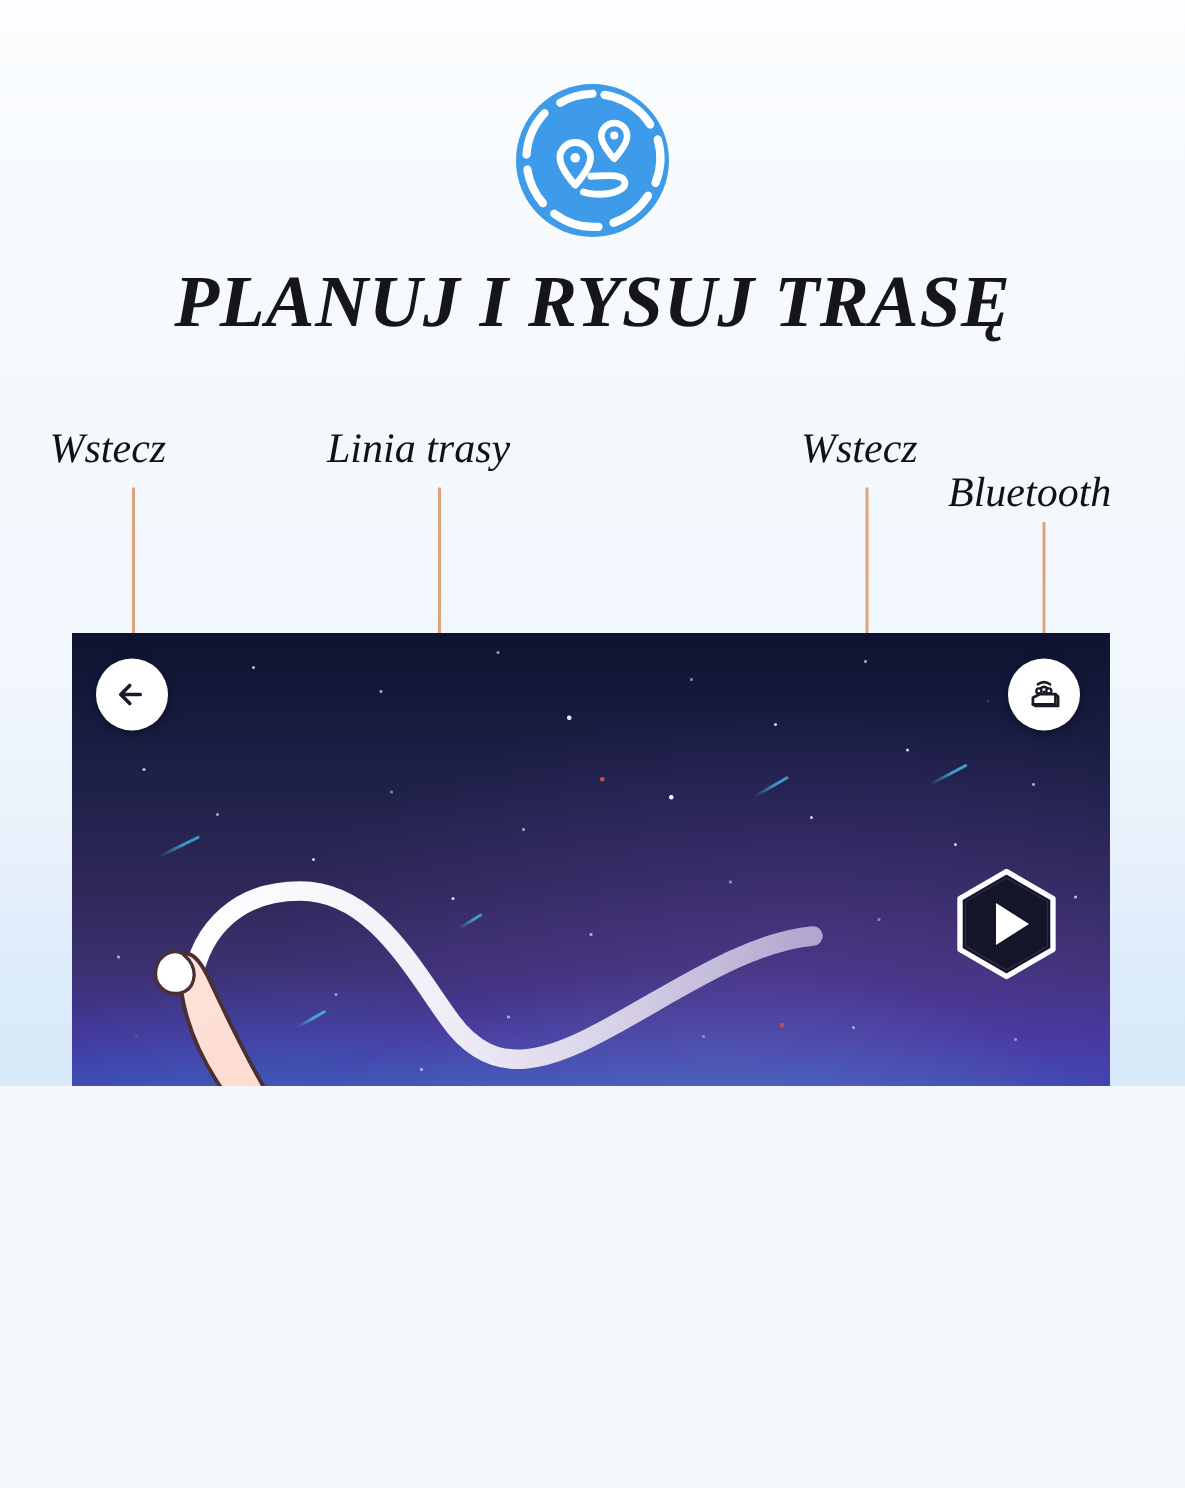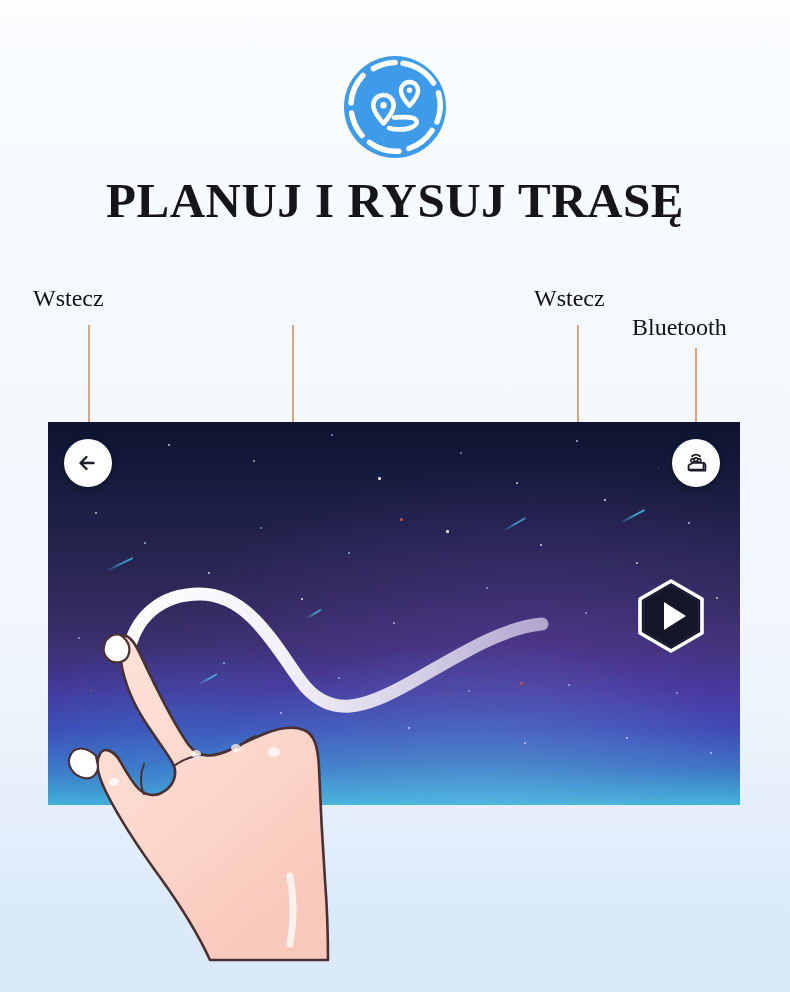--- a/index.html
+++ b/index.html
@@ -12,29 +12,30 @@
     background: #f4f8fd;
     font-family: "Liberation Serif", serif;
     overflow: hidden;
     position: relative;
   }
 
   #page {
     position: absolute;
     inset: 0;
     width: 790px;
-    height: 992px;
+    height: 724px;
     background: linear-gradient(180deg,
         #fbfdff 0%,
         #f5f9fd 30%,
         #f2f7fd 62%,
         #e8f1fb 78%,
         #dcebfa 90%,
         #d8e9fa 100%);
     overflow: hidden;
+    font-style: italic;
   }
 
   
   #logo-wrap {
     position: absolute;
     left: 343px;
     top: 55px;
     width: 104px;
     height: 104px;
   }
@@ -51,21 +52,21 @@
     font-weight: 700;
     letter-spacing: 0.5px;
     color: #16161a;
     white-space: nowrap;
   }
 
   
   .callout-label {
     position: absolute;
     font-family: "Liberation Serif", serif;
-    font-size: 24px;
+    font-size: 28px;
     font-weight: 400;
     color: #121215;
     white-space: nowrap;
     line-height: 1;
   }
   #label-wstecz   { left: 33px;  top: 286px; }
   #label-linia    { left: 218px; top: 286px; }
   #label-start    { left: 534px; top: 286px; }
   #label-bluetooth{ left: 632px; top: 315px; }
 
@@ -199,20 +200,21 @@
       <path d="M 40.5,40 a 10.2,10.2 0 0 1 10.2,10.2 c 0,7.3 -10.2,18.2 -10.2,18.2 s -10.2,-10.9 -10.2,-18.2 A 10.2,10.2 0 0 1 40.5,40 Z" fill="none" stroke="#ffffff" stroke-width="4.6" stroke-linejoin="round"></path>
       <circle cx="40.5" cy="50.2" r="3.2" fill="#ffffff"></circle>
 
       <path d="M 51,62.5 C 62,62 72,61 73.5,66 C 75,71 66,74.5 56.5,74.5 C 50,74.5 46,73 46,73" fill="none" stroke="#ffffff" stroke-width="4.6" stroke-linecap="round"></path>
     </svg>
   </div>
 
   <div id="title">PLANUJ I RYSUJ TRASĘ</div>
 
   <div class="callout-label" id="label-wstecz">Wstecz</div>
+  <div class="callout-label" id="label-linia">Linia trasy</div>
   <div class="callout-label" id="label-start">Wstecz</div>
   <div class="callout-label" id="label-bluetooth">Bluetooth</div>
 
   <div class="leader" id="leader-wstecz"></div>
   <div class="leader" id="leader-linia"></div>
   <div class="leader" id="leader-start-v"></div>
   <div class="leader" id="leader-start-h"></div>
   <div class="leader" id="leader-bluetooth"></div>
 
   <div id="panel">

